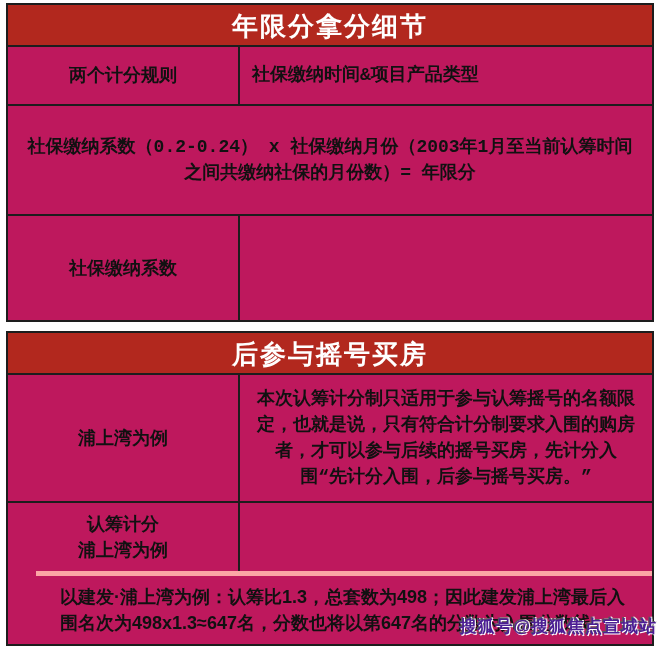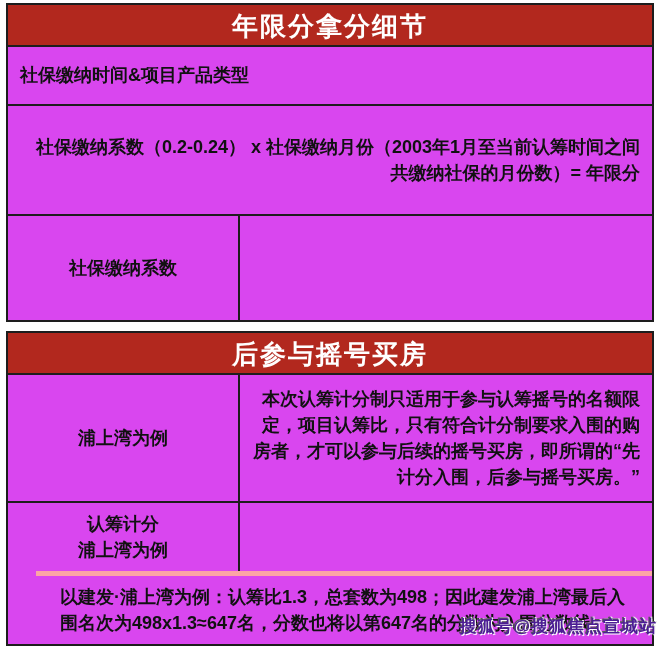--- a/index.html
+++ b/index.html
@@ -10,21 +10,21 @@
     overflow: hidden;
     position: relative;
   }
   .page {
     width: 660px; height: 653px;
     padding: 3px 6px 0 6px;
     position: relative;
   }
   .rule-table {
     border: 2px solid #1d1d1d;
-    background: #d946ef;
+    background: #be185d;
     width: 100%;
   }
   .table-header {
     background: #b2281e;
     color: #ffffff;
     font-size: 26px;
     font-weight: bold;
     text-align: center;
     letter-spacing: 2px;
     height: 42px;
@@ -53,21 +53,22 @@
   }
   .cell-content {
     flex: 1 1 auto;
     display: flex;
     align-items: center;
     font-size: 18px;
     font-weight: bold;
     color: #111111;
     line-height: 1.45;
     padding: 10px 12px 10px 12px;
-    text-align: right;
+    text-align: center;
+    font-family: Liberation Mono, monospace;
   }
   .t1-row1 { min-height: 57px; }
   .t1-row2 { min-height: 110px; }
   .t1-row3 { min-height: 106px; }
   .t2-row1 { min-height: 126px; }
   .t2-row2 { min-height: 70px; }
   .table-gap { height: 9px; }
   .footnote-row {
     border-top: 5px solid #fca5a5;
     min-height: 62px;
@@ -94,40 +95,41 @@
 </style>
 </head>
 <body>
 
 <div class="page">
 
   <div class="rule-table">
     <div class="table-header">年限分拿分细节</div>
 
     <div class="row t1-row1">
+      <div class="cell-label">两个计分规则</div>
       <div class="cell-content">社保缴纳时间&amp;项目产品类型</div>
     </div>
 
     <div class="row t1-row2">
       <div class="cell-content">社保缴纳系数（0.2-0.24） x 社保缴纳月份（2003年1月至当前认筹时间之间共缴纳社保的月份数）= 年限分</div>
     </div>
 
     <div class="row t1-row3">
       <div class="cell-label">社保缴纳系数</div>
     </div>
   </div>
 
   <div class="table-gap"></div>
 
   <div class="rule-table">
     <div class="table-header">后参与摇号买房</div>
 
     <div class="row t2-row1">
       <div class="cell-label">浦上湾为例</div>
-      <div class="cell-content">本次认筹计分制只适用于参与认筹摇号的名额限定，项目认筹比，只有符合计分制要求入围的购房者，才可以参与后续的摇号买房，即所谓的“先计分入围，后参与摇号买房。”</div>
+      <div class="cell-content">本次认筹计分制只适用于参与认筹摇号的名额限定，也就是说，只有符合计分制要求入围的购房者，才可以参与后续的摇号买房，先计分入围“先计分入围，后参与摇号买房。”</div>
     </div>
 
     <div class="row t2-row2">
       <div class="cell-label">认筹计分
 浦上湾为例</div>
     </div>
 
     <div class="footnote-row">以建发·浦上湾为例：认筹比1.3，总套数为498；因此建发浦上湾最后入围名次为498x1.3≈647名，分数也将以第647名的分数为入围分数线。</div>
   </div>
 

